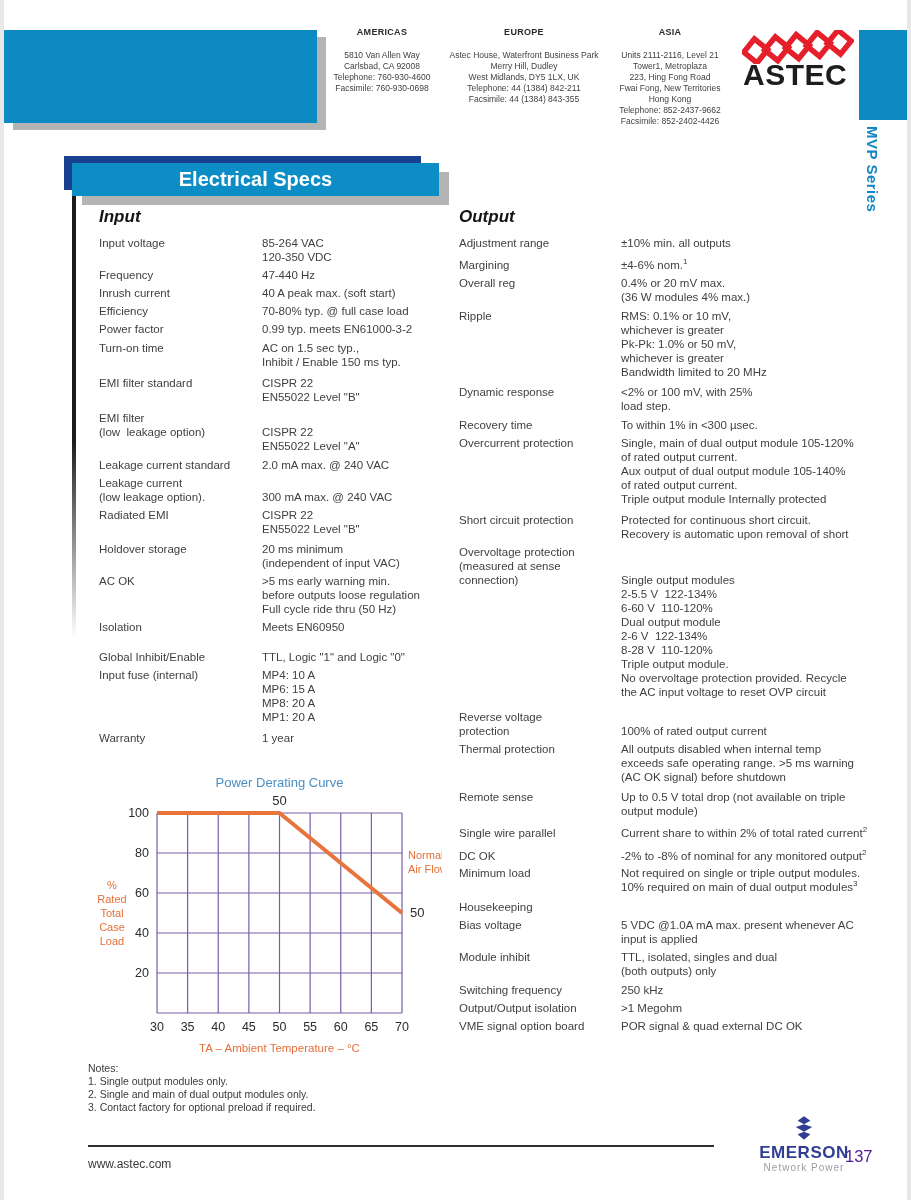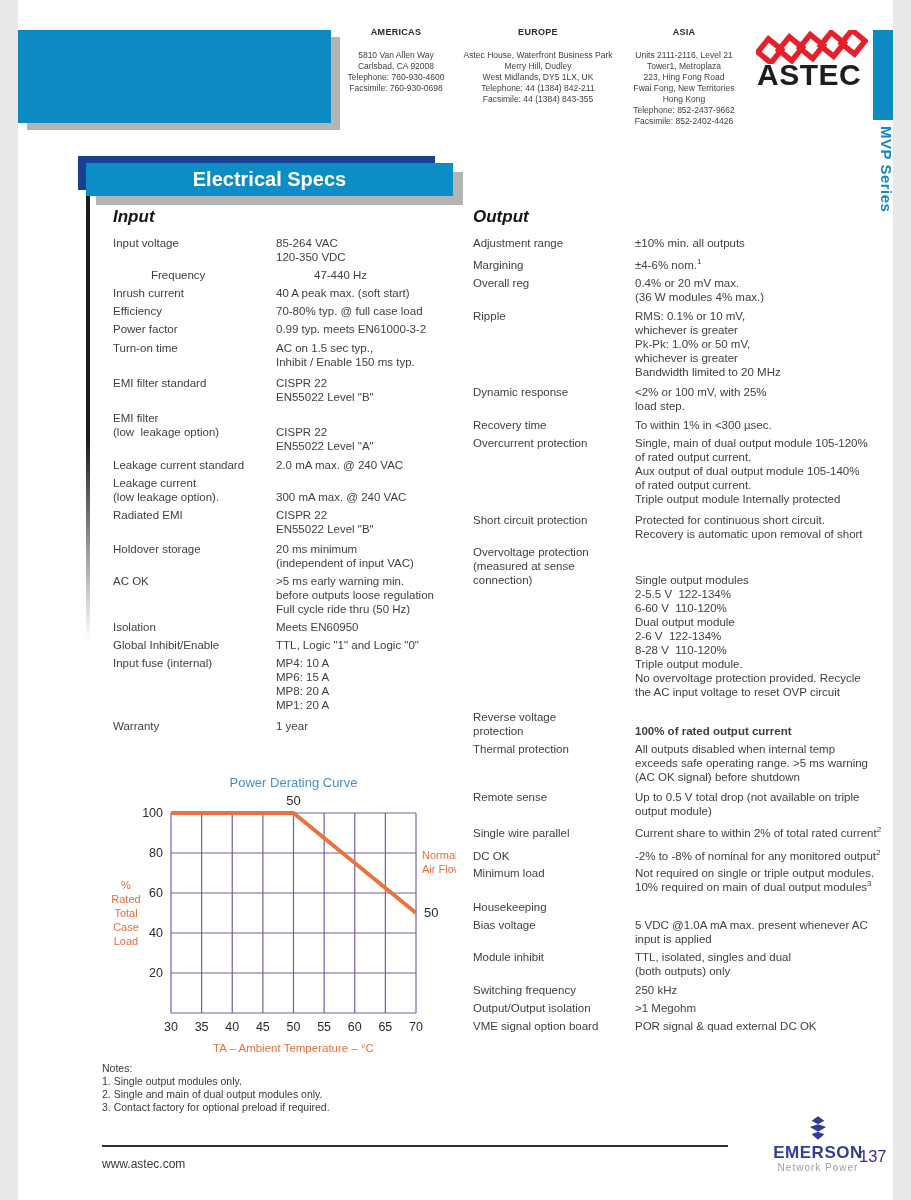--- a/index.html
+++ b/index.html
@@ -1,17 +1,17 @@
 <!DOCTYPE html>
 <html><head>
 <meta charset="utf-8">
 <style>
   html,body{margin:0;padding:0;background:#e8e8e8;}
   .page{position:relative;width:875px;height:1200px;background:#ffffff;
-        font-family:"Liberation Sans",sans-serif;overflow:hidden;margin:0 auto;}
+        font-family:"Liberation Sans",sans-serif;overflow:hidden;margin:0 auto;padding-left:28px;}
 
   
   .top-block{position:absolute;left:0;top:30px;width:313px;height:93px;
              background:#0d8ac1;box-shadow:9px 7px 0 #b4b4b4;}
   .side-tab{position:absolute;left:855px;top:30px;width:56px;height:90px;background:#0d8ac1;}
   .series-label{position:absolute;left:860px;top:126px;height:130px;
                 writing-mode:vertical-rl;font-size:15px;font-weight:bold;
                 color:#1486c5;letter-spacing:.5px;}
 
   
@@ -104,21 +104,21 @@
   </div>
   <div class="vline"></div>
 
   <div class="spec-col" id="input-col">
     <h2 class="spec-heading">Input</h2>
     <div id="input-rows">
         <div class="spec-row">
           <div class="spec-label">Input voltage</div>
           <div class="spec-value">85-264 VAC<br>120-350 VDC</div>
         </div>
-        <div class="spec-row" style="margin-top: 4px; margin-left: 38px;">
+        <div class="spec-row" style="margin-top: 4px;">
           <div class="spec-label">Frequency</div>
           <div class="spec-value">47-440 Hz</div>
         </div>
         <div class="spec-row" style="margin-top: 4px;">
           <div class="spec-label">Inrush current</div>
           <div class="spec-value">40 A peak max. (soft start)</div>
         </div>
         <div class="spec-row" style="margin-top: 4px;">
           <div class="spec-label">Efficiency</div>
           <div class="spec-value">70-80% typ. @ full case load</div>
@@ -156,21 +156,21 @@
           <div class="spec-value">20 ms minimum<br>(independent of input VAC)</div>
         </div>
         <div class="spec-row" style="margin-top: 4px;">
           <div class="spec-label">AC OK</div>
           <div class="spec-value">&gt;5 ms early warning min.<br>before outputs loose regulation<br>Full cycle ride thru (50 Hz)</div>
         </div>
         <div class="spec-row" style="margin-top: 4px;">
           <div class="spec-label">Isolation</div>
           <div class="spec-value">Meets EN60950</div>
         </div>
-        <div class="spec-row" style="margin-top: 4px;">
+        <div class="spec-row" style="margin-top: 16px;">
           <div class="spec-label">Global Inhibit/Enable</div>
           <div class="spec-value">TTL, Logic "1" and Logic "0"</div>
         </div>
         <div class="spec-row" style="margin-top: 4px;">
           <div class="spec-label">Input fuse (internal)</div>
           <div class="spec-value">MP4: 10 A<br>MP6: 15 A<br>MP8: 20 A<br>MP1: 20 A</div>
         </div>
         <div class="spec-row" style="margin-top: 7px;">
           <div class="spec-label">Warranty</div>
           <div class="spec-value">1 year</div>
@@ -212,21 +212,21 @@
         <div class="spec-row" style="margin-top: 7px;">
           <div class="spec-label">Short circuit protection</div>
           <div class="spec-value">Protected for continuous short circuit.<br>Recovery is automatic upon removal of short</div>
         </div>
         <div class="spec-row" style="margin-top: 4px;">
           <div class="spec-label">Overvoltage protection<br>(measured at sense<br>connection)</div>
           <div class="spec-value" style="padding-top: 28px;">Single output modules<br>2-5.5 V  122-134%<br>6-60 V  110-120%<br>Dual output module<br>2-6 V  122-134%<br>8-28 V  110-120%<br>Triple output module.<br>No overvoltage protection provided. Recycle<br>the AC input voltage to reset OVP circuit</div>
         </div>
         <div class="spec-row" style="margin-top: 11px;">
           <div class="spec-label">Reverse voltage<br>protection</div>
-          <div class="spec-value" style="padding-top: 14px; font-weight: bold;">100% of rated output current</div>
+          <div class="spec-value" style="padding-top: 14px;">100% of rated output current</div>
         </div>
         <div class="spec-row" style="margin-top: 4px;">
           <div class="spec-label">Thermal protection</div>
           <div class="spec-value">All outputs disabled when internal temp<br>exceeds safe operating range. &gt;5 ms warning<br>(AC OK signal) before shutdown</div>
         </div>
         <div class="spec-row" style="margin-top: 6px;">
           <div class="spec-label">Remote sense</div>
           <div class="spec-value">Up to 0.5 V total drop (not available on triple<br>output module)</div>
         </div>
         <div class="spec-row" style="margin-top: 8px;">

